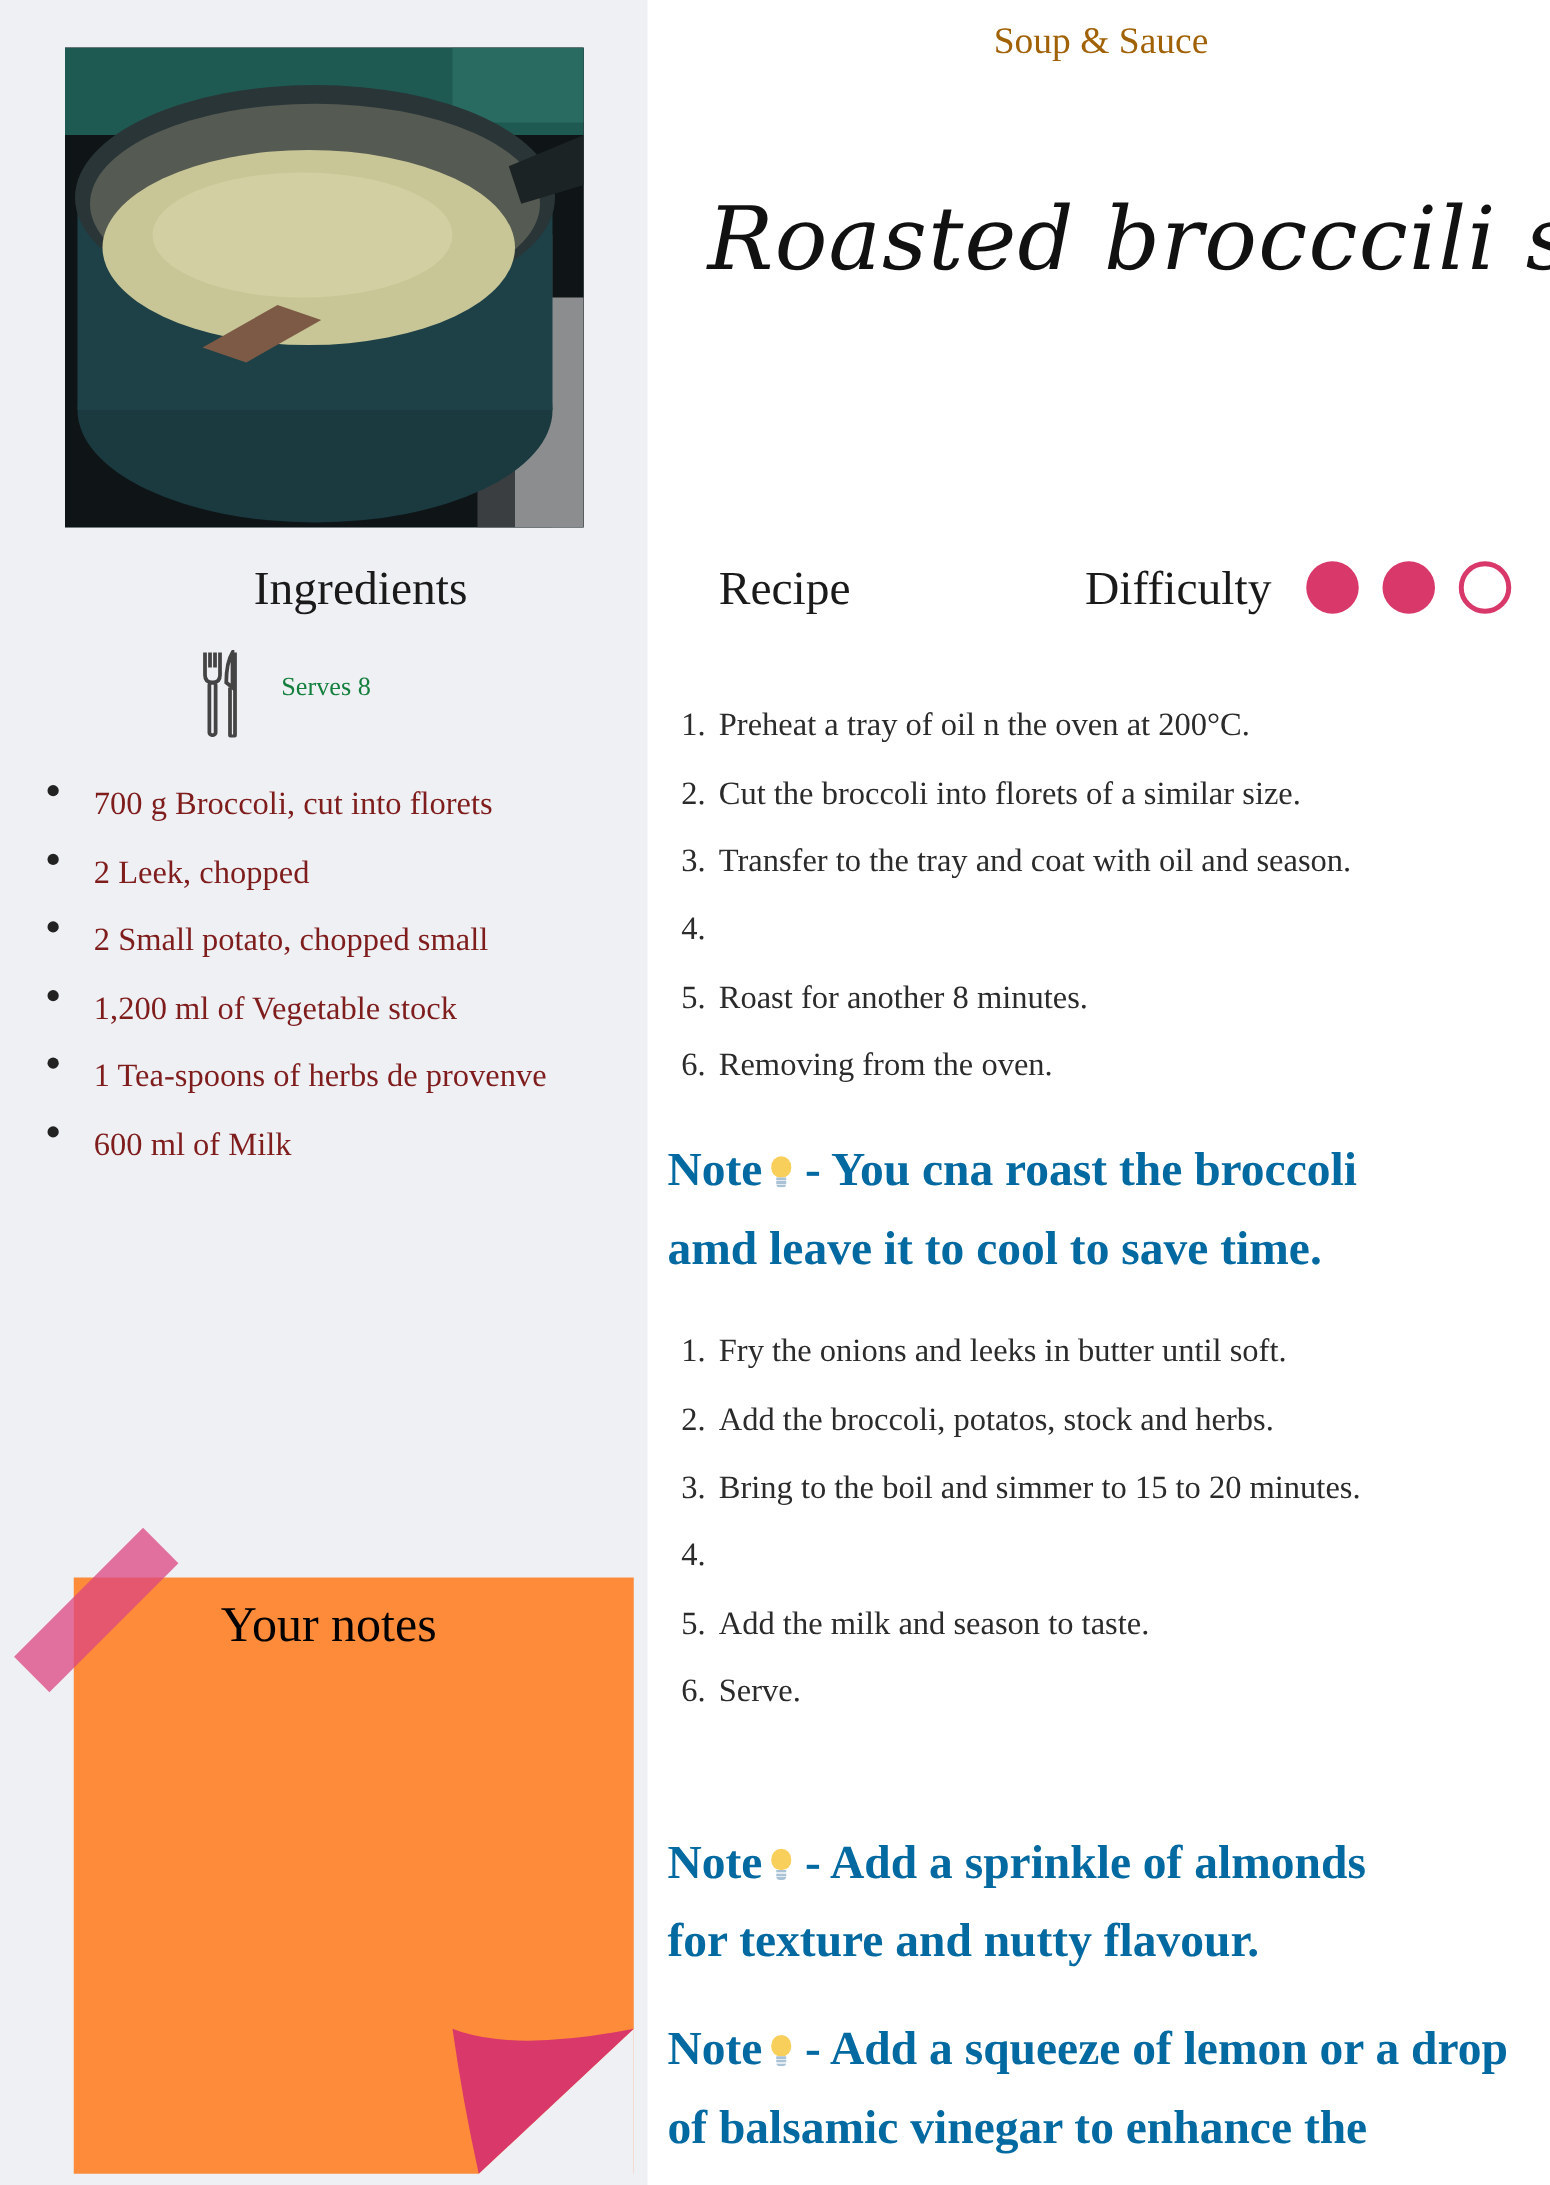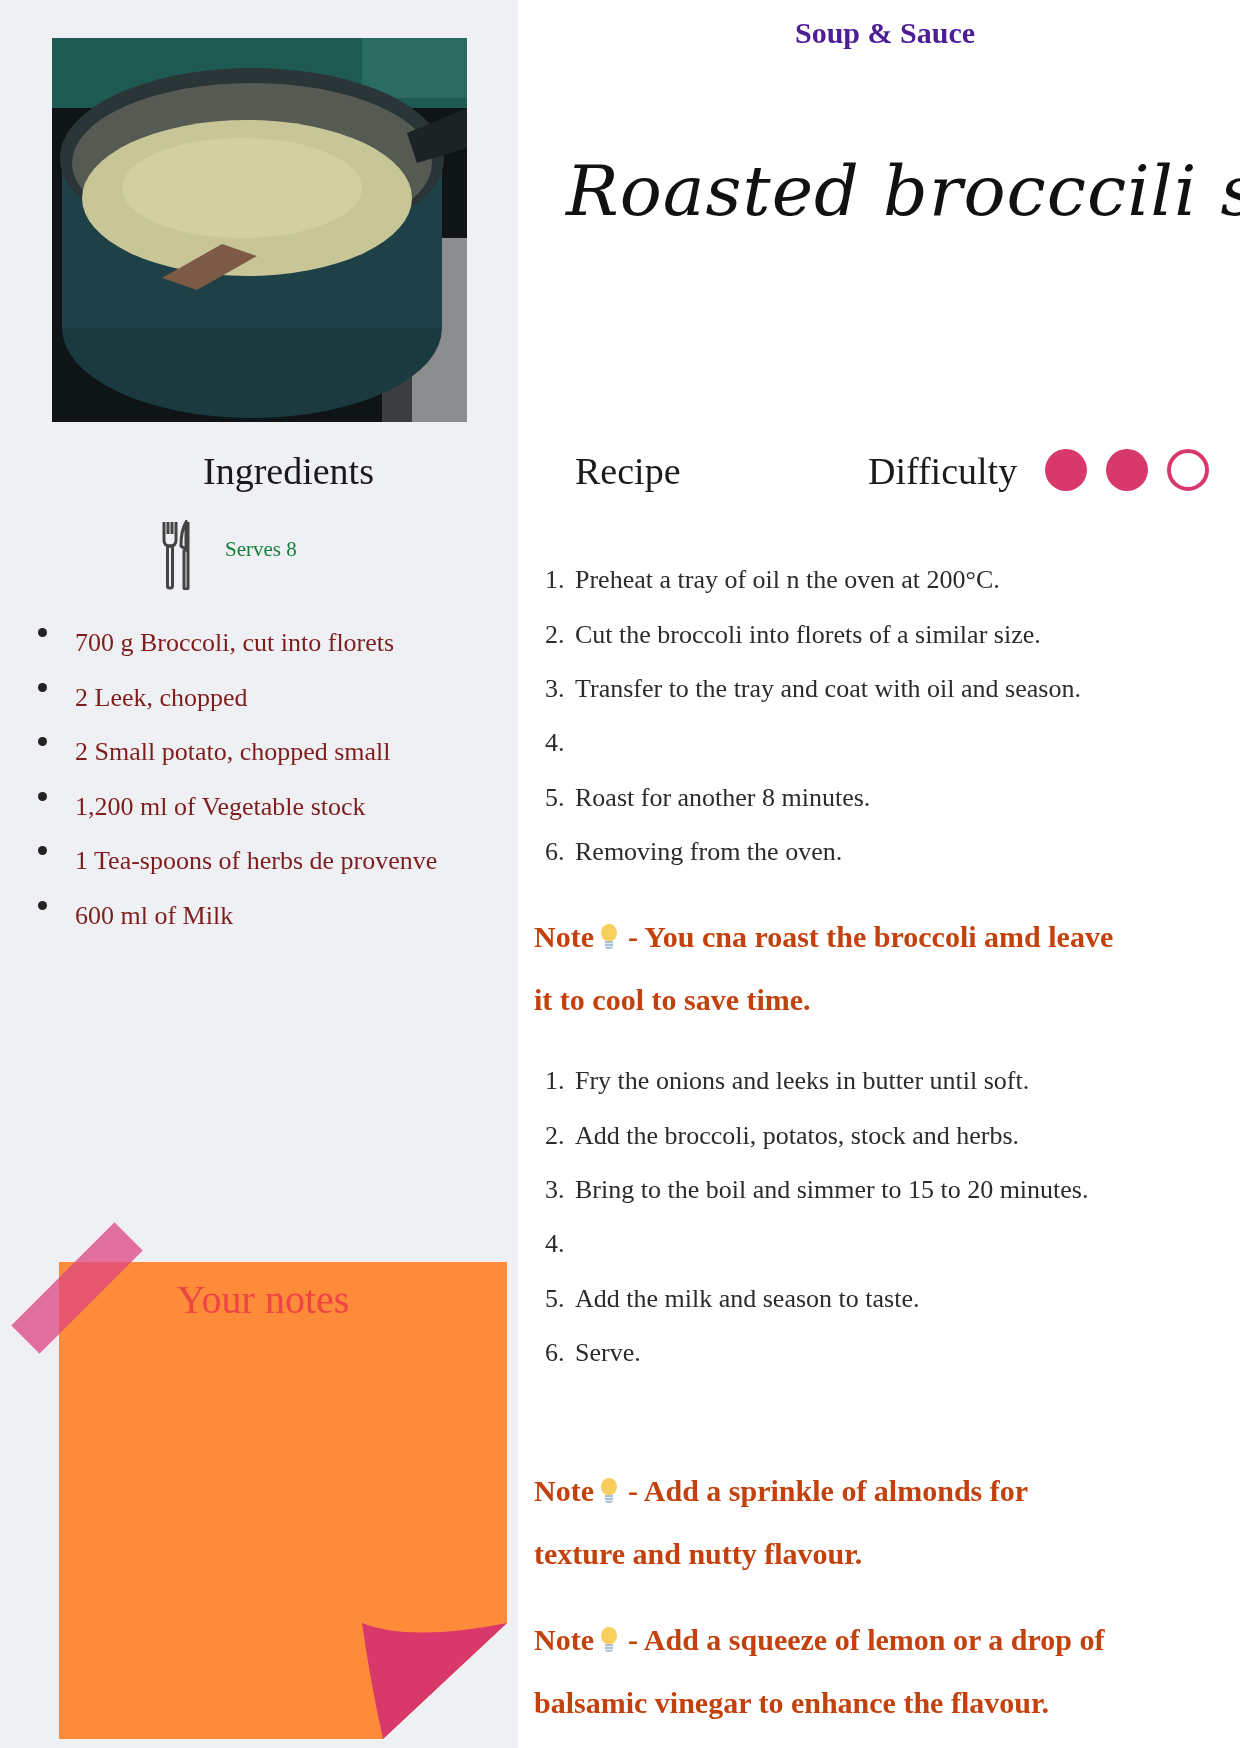--- a/index.html
+++ b/index.html
@@ -6,35 +6,35 @@
   html, body { width: 1240px; height: 1748px; overflow: hidden; background: #ffffff; }
   body { position: relative; font-family: "DejaVu Serif", "Liberation Serif", serif; color: #222; }
   .left-panel { position: absolute; left: 0; top: 0; width: 518px; height: 1748px; background: #eef0f4; }
   .photo { position: absolute; left: 52px; top: 38px; width: 415px; height: 384px; overflow: hidden; background: #1b2a2c; }
   .abs { position: absolute; white-space: nowrap; }
   .h2 { font-family: "Liberation Serif", serif; font-size: 38px; color: #1a1a1a; line-height: 1; }
   .serves { font-family: "Liberation Serif", serif; font-size: 21px; color: #15803d; line-height: 1; }
   .ing-list { position: absolute; left: 30px; top: 628px; width: 480px; list-style: none; }
   .ing-list li { height: 54.6px; display: flex; align-items: flex-start; font-family: "Liberation Serif", serif; font-size: 26px; color: #7f1d1d; }
   .ing-list li .bullet { width: 9px; height: 9px; border-radius: 50%; background: #222; margin: 0 28px 0 8px; flex: none; }
-  .category { font-family: "Liberation Serif", serif; font-size: 30px; color: #4c1d95; font-weight: bold; }
+  .category { font-family: "Liberation Serif", serif; font-size: 30px; color: #a16207; }
   .title { font-family: "DejaVu Serif", serif; font-style: italic; font-size: 70px; color: #111; letter-spacing: 1px; }
   .dot { position: absolute; width: 42px; height: 42px; border-radius: 50%; }
   .dot.filled { background: #d9386b; }
   .dot.empty { border: 4px solid #d9386b; background: #fff; }
   .steps { position: absolute; left: 545px; list-style: none; }
   .steps li { height: 54.4px; display: flex; align-items: center; font-family: "Liberation Serif", serif; font-size: 26px; color: #2b2b2b; }
   .steps li .num { width: 30px; display: inline-block; }
-  .note { position: absolute; left: 534px; width: 690px; font-family: "Liberation Serif", serif; font-weight: bold; font-size: 30px; line-height: 63px; color: #c2410c; }
+  .note { position: absolute; left: 534px; width: 690px; font-family: "Liberation Serif", serif; font-weight: bold; font-size: 38px; line-height: 63px; color: #0369a1; }
   .bulb { display: inline-block; width: 18px; height: 26px; position: relative; vertical-align: -3px; margin: 0 10px 0 6px; }
   .bulb::before { content: ""; position: absolute; left: 1px; top: 0; width: 16px; height: 17px; border-radius: 50% 50% 45% 45%; background: #f9cf5b; }
   .bulb::after { content: ""; position: absolute; left: 5px; top: 17px; width: 8px; height: 8px; background: repeating-linear-gradient(#a9c2d6 0 2px, #e4ecf2 2px 3px); border-radius: 0 0 3px 3px; }
   .sticky { position: absolute; left: 59px; top: 1262px; width: 448px; height: 477px; background: #fd8b3a; }
   .tape { position: absolute; left: 4px; top: 1268px; width: 146px; height: 40px; background: rgba(220, 70, 130, 0.75); transform: rotate(-45deg); }
-  .notes-title { position: absolute; left: 59px; top: 1276px; width: 408px; text-align: center; font-family: "Liberation Serif", serif; font-size: 40px; color: #ef4444; }
+  .notes-title { position: absolute; left: 59px; top: 1276px; width: 408px; text-align: center; font-family: "Liberation Serif", serif; font-size: 40px; color: #000000; }
 </style>
 </head>
 <body>
 
 <div class="left-panel"></div>
 
 <div class="photo">
   <svg width="415" height="384" viewBox="0 0 415 384">
     <rect width="415" height="384" fill="#0f1516"></rect>
     <rect x="0" y="0" width="415" height="70" fill="#1f5a52"></rect>

